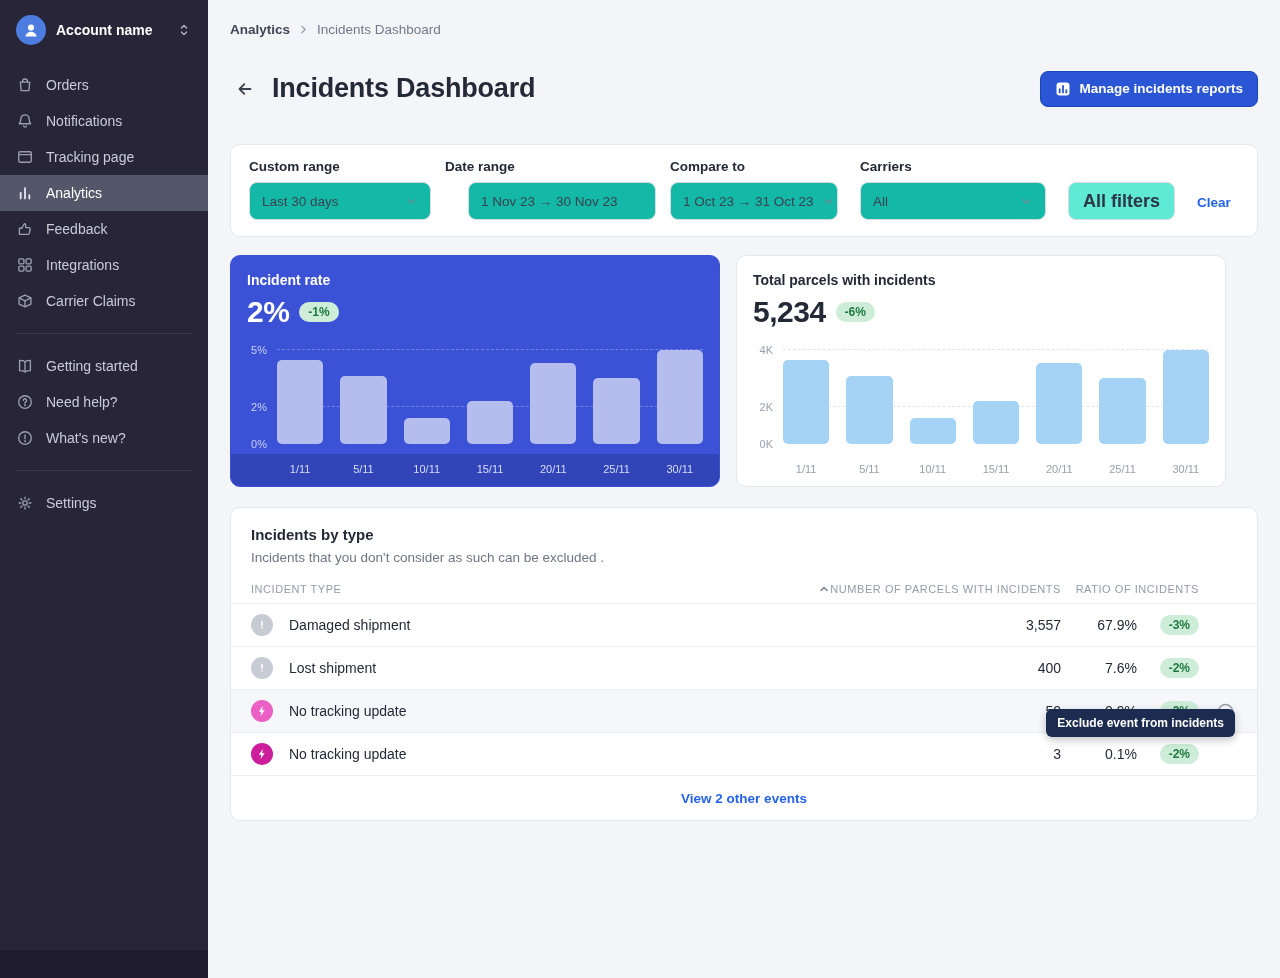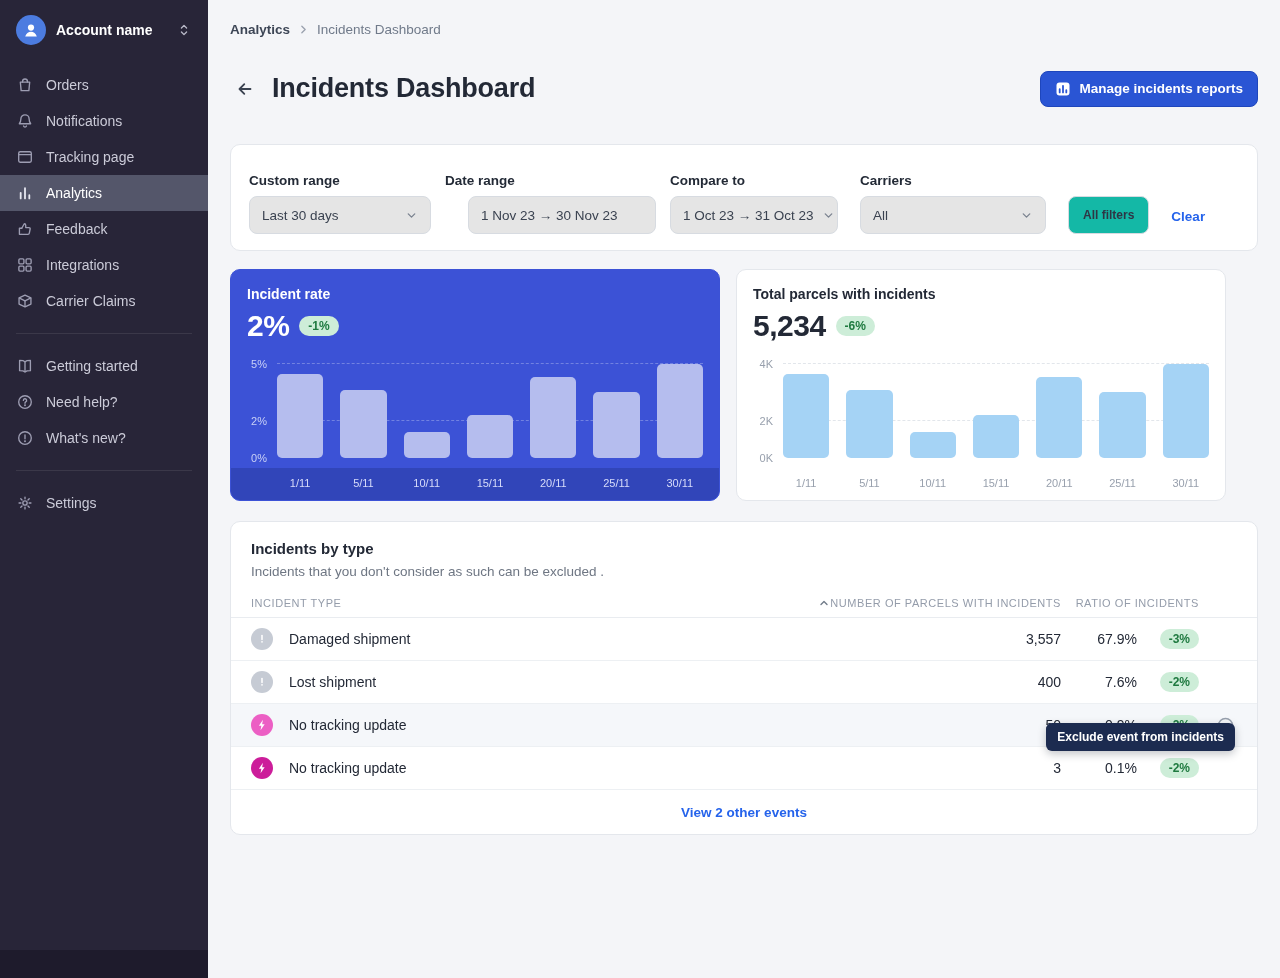--- a/index.html
+++ b/index.html
@@ -31,27 +31,27 @@
   .bc-parent { color: #3D4656; font-weight: 700; cursor: pointer; }
   .bc-chev { display: flex; color: #9AA1AE; }
   .bc-current { color: #707A8A; }
 
   .page-header { display: flex; align-items: center; gap: 12px; margin-top: 18px; }
   .back-btn { width: 30px; height: 30px; display: flex; align-items: center; justify-content: center; color: #3A4250; cursor: pointer; }
   .page-title { font-size: 27px; font-weight: 700; color: #232936; flex: 1; letter-spacing: -0.2px; }
   .primary-btn { display: flex; align-items: center; gap: 8px; background: #2A55D4; border: 1px solid #1E46BC; color: #fff; font-weight: 700; font-size: 13.5px; padding: 9px 14px; border-radius: 8px; cursor: pointer; font-family: inherit; }
 
   
-  .filters-card { background: #fff; border: 1px solid #E4E7EC; border-radius: 10px; padding: 28px 18px 16px; margin-top: 22px; display: flex; align-items: flex-end; gap: 14px; }
+  .filters-card { background: #fff; border: 1px solid #E4E7EC; border-radius: 10px; padding: 14px 18px 16px; margin-top: 22px; display: flex; align-items: flex-end; gap: 14px; }
   .filter-group { display: flex; flex-direction: column; gap: 8px; }
   .filter-label { font-size: 13.5px; font-weight: 600; color: #232A36; }
-  .control { height: 38px; border: 1px solid #D7DBE1; border-radius: 8px; background: #e5e5e5; display: flex; align-items: center; justify-content: space-between; gap: 8px; padding: 0 12px; font-size: 13.5px; color: #3A4250; cursor: pointer; white-space: nowrap; }
+  .control { height: 38px; border: 1px solid #D7DBE1; border-radius: 8px; background: #14b8a6; display: flex; align-items: center; justify-content: space-between; gap: 8px; padding: 0 12px; font-size: 13.5px; color: #3A4250; cursor: pointer; white-space: nowrap; }
   .w-custom { width: 182px; } .w-date { width: 188px; margin-left: 23px; } .w-compare { width: 168px; } .w-carriers { width: 186px; }
   .chev { display: flex; color: #7A828F; flex-shrink: 0; }
-  .ghost-btn { height: 38px; border: 1px solid #D7DBE1; border-radius: 8px; background: #14b8a6; padding: 0 14px; font-weight: 600; font-size: 12px; color: #2E3645; display: flex; align-items: center; cursor: pointer; font-family: inherit; }
+  .ghost-btn { height: 38px; border: 1px solid #D7DBE1; border-radius: 8px; background: #5eead4; padding: 0 14px; font-weight: 600; font-size: 18px; color: #2E3645; display: flex; align-items: center; cursor: pointer; font-family: inherit; }
   .clear-link { color: #2563EB; font-weight: 600; font-size: 13.5px; align-self: flex-end; margin: 0 0 10px 8px; cursor: pointer; }
 
   
   .charts-row { display: flex; gap: 16px; margin-top: 18px; }
   .chart-card { width: 490px; height: 232px; border-radius: 10px; padding: 16px 16px 0; display: flex; flex-direction: column; overflow: hidden; }
   .chart-card.blue { background: #3C52D6; color: #fff; border: 1px solid #3C52D6; }
   .chart-card.white { background: #fff; border: 1px solid #E4E7EC; color: #232936; }
   .chart-title { font-size: 14px; font-weight: 700; }
   .headline { display: flex; align-items: center; gap: 10px; margin-top: 7px; }
   .big-number { font-size: 30px; font-weight: 700; letter-spacing: -0.5px; }

